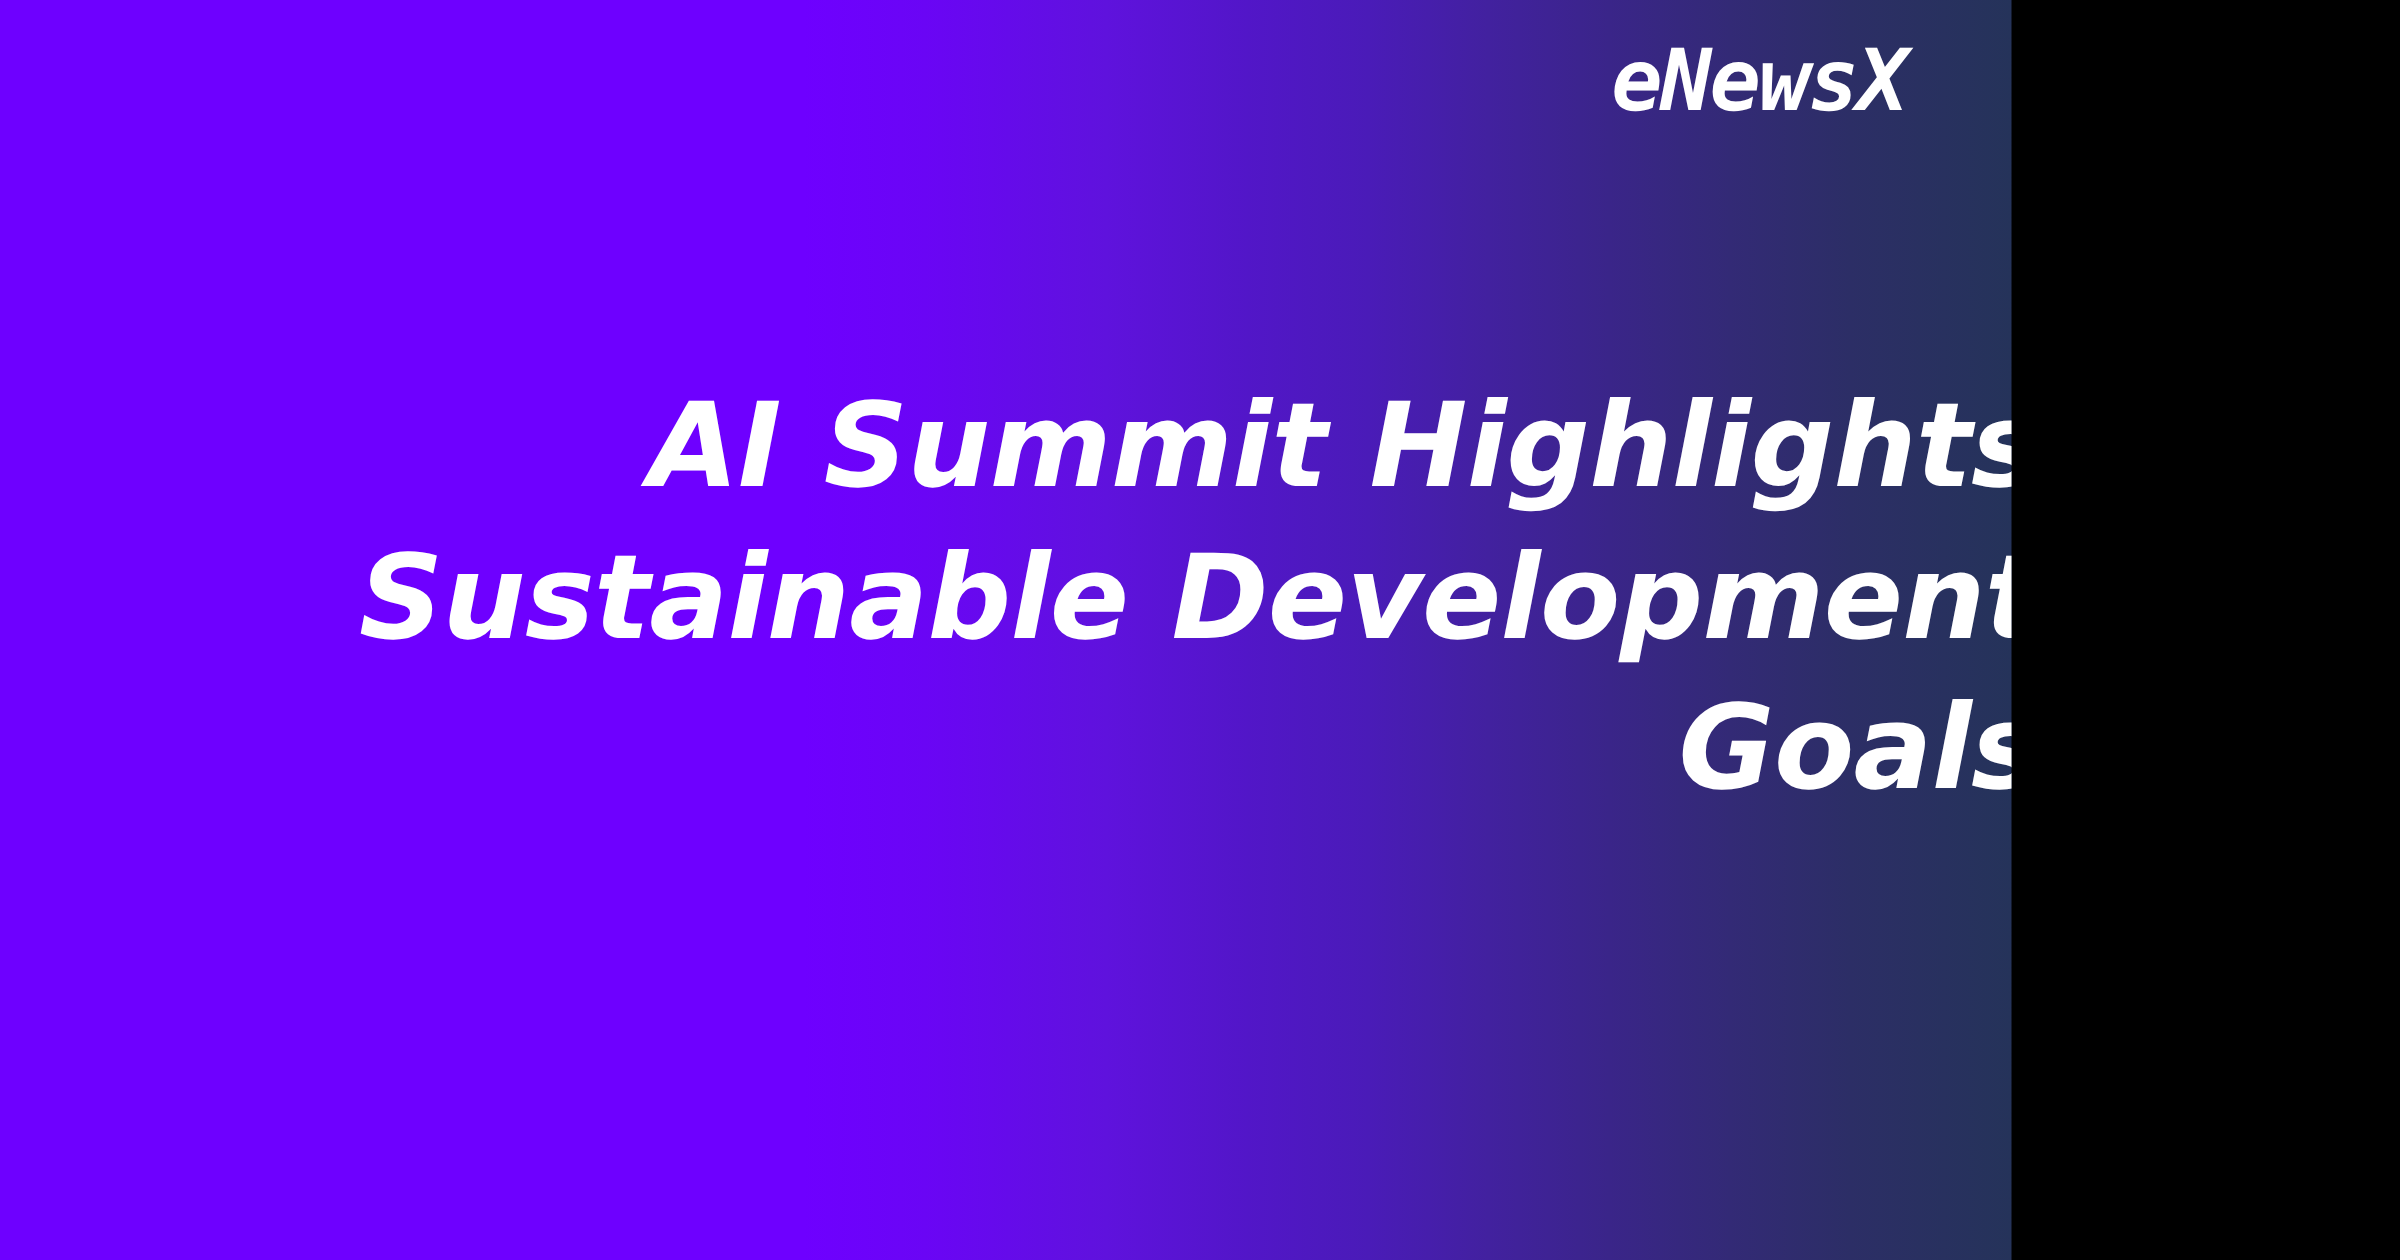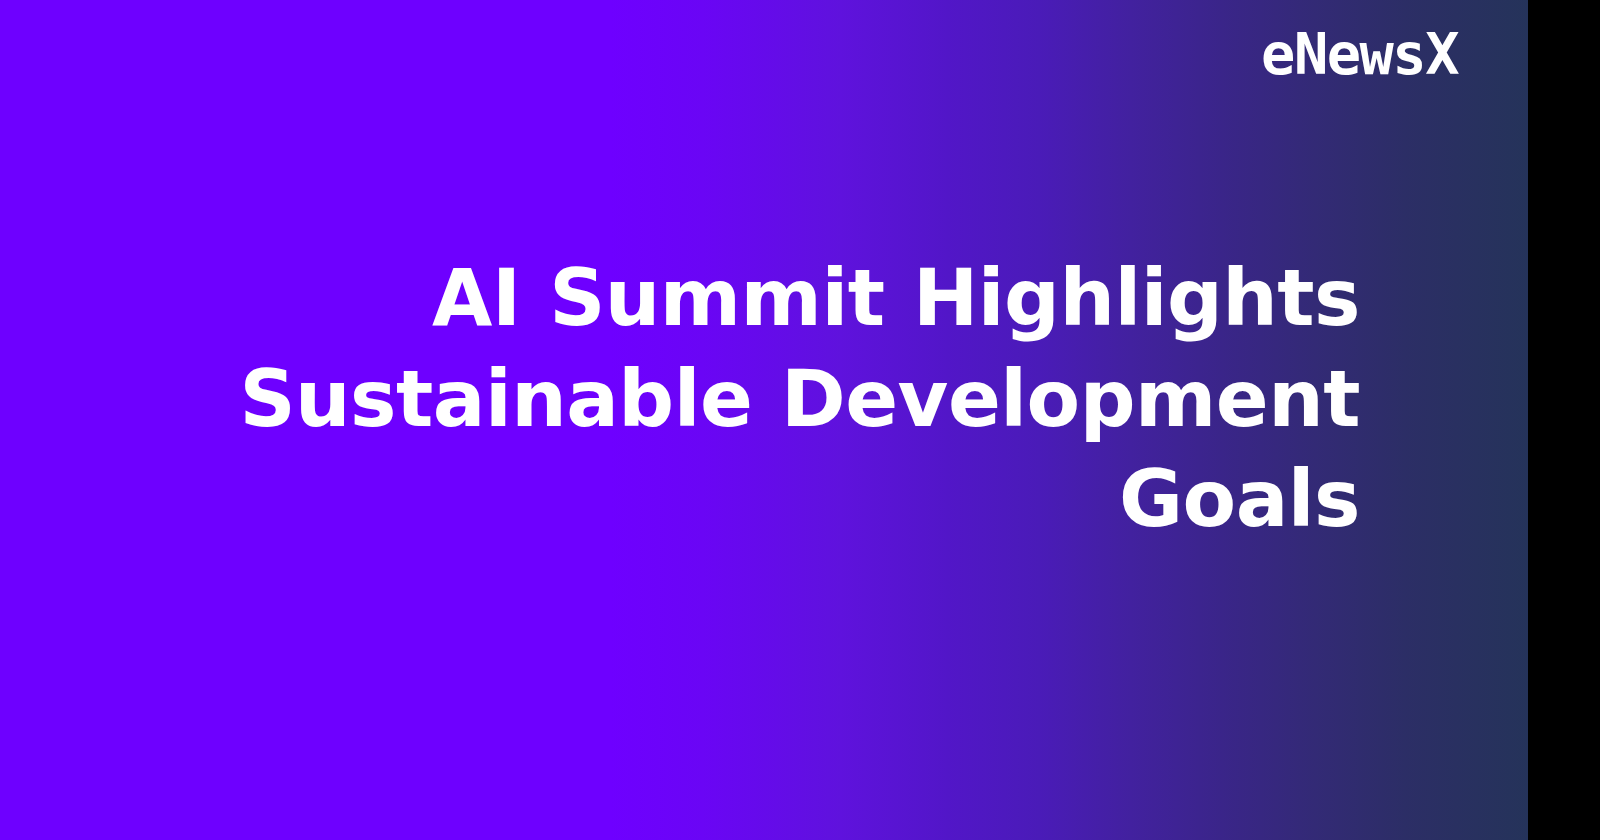--- a/index.html
+++ b/index.html
@@ -4,39 +4,40 @@
 <title>eNewsX Headline Card</title>
 <style>
   html, body {
     margin: 0;
     padding: 0;
     background: #000;
   }
 
   #card {
     position: relative;
-    width: 1528px;
+    width: 1341px;
     height: 840px;
     overflow: hidden;
     font-family: "DejaVu Sans", "Liberation Sans", sans-serif;
     
     background-image: linear-gradient(
       90deg,
       #6e00ff 0%,
       #6e00ff 40%,
       #6a05f5 46%,
       #5f12dd 55%,
       #5216c8 62%,
       #4a1bb8 68%,
       #42219f 74%,
       #3a2589 80%,
       #332a76 86%,
       #2c2e66 92%,
       #25335a 100%
     );
+    font-style: italic;
   }
 
   
   #brand-logo {
     position: absolute;
     top: 26px;
     right: 70px;
     color: #ffffff;
     font-family: "DejaVu Sans Mono", "Liberation Mono", monospace;
     font-size: 57px;

